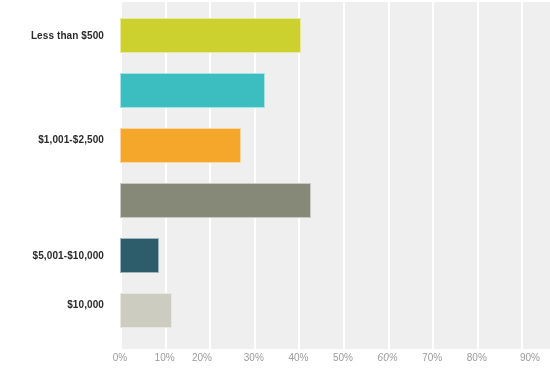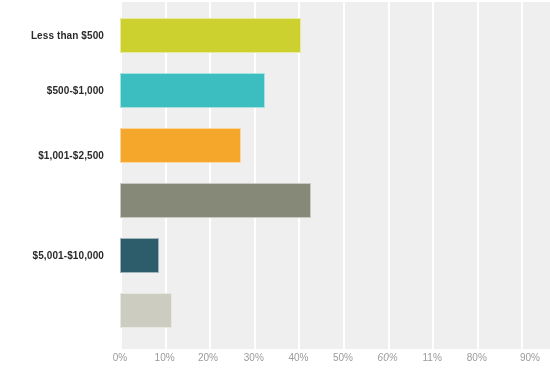--- a/index.html
+++ b/index.html
@@ -88,24 +88,24 @@
     white-space: nowrap;
   }
 </style>
 </head>
 <body>
 
 <div id="chart-root">
 
   <div id="category-axis">
       <div class="cat-label" style="top: 27.5px;">Less than $500</div>
-      <div class="cat-label" style="top: 82.5px;">$500-$1,000</div>
-      <div class="cat-label" style="top: 148px;">$1,001-$2,500</div>
+      <div class="cat-label" style="top: 132px;">$1,001-$2,500</div>
       <div class="cat-label" style="top: 247.5px;">$5,001-$10,000</div>
       <div class="cat-label" style="top: 296.5px;">
+        <div>$10,000</div>
       </div>
     </div>
 
   <div id="plot-area">
       <div class="gridline" style="left: 0px;"></div>
       <div class="gridline" style="left: 44.6px;"></div>
       <div class="gridline" style="left: 89.2px;"></div>
       <div class="gridline" style="left: 133.8px;"></div>
       <div class="gridline" style="left: 178.4px;"></div>
       <div class="gridline" style="left: 223px;"></div>
@@ -130,24 +130,24 @@
         <div class="bar" title="$5,001-$10,000: 8.8%" style="width: 39.248px; background: rgb(45, 93, 107);"></div>
       </div>
       <div class="bar-row" style="top: 291px; height: 35px;">
         <div class="bar" title="Higher than $10,000: 11.6%" style="width: 51.736px; background: rgb(204, 204, 192);"></div>
       </div>
     </div>
 
   <div id="value-axis">
       <div class="tick-label" style="left: 0px;">0%</div>
       <div class="tick-label" style="left: 44.6px;">10%</div>
-      <div class="tick-label" style="left: 88px;">20%</div>
+      <div class="tick-label" style="left: 82px;">20%</div>
       <div class="tick-label" style="left: 133.8px;">30%</div>
       <div class="tick-label" style="left: 178.4px;">40%</div>
       <div class="tick-label" style="left: 223px;">50%</div>
       <div class="tick-label" style="left: 267.6px; font-style: italic;">60%</div>
-      <div class="tick-label" style="left: 312.2px;">11%</div>
+      <div class="tick-label" style="left: 312.2px;">70%</div>
       <div class="tick-label" style="left: 356.8px;">80%</div>
       <div class="tick-label" style="left: 410px;">90%</div>
       <div class="tick-label" style="left: 446px;">100%</div>
     </div>
 
 </div>
 
 </body></html>

